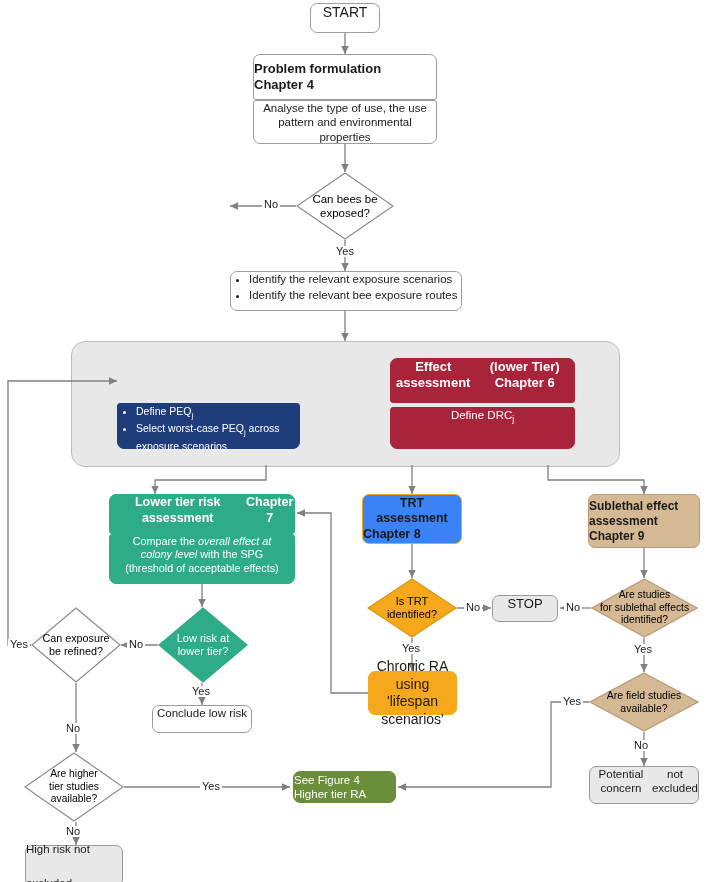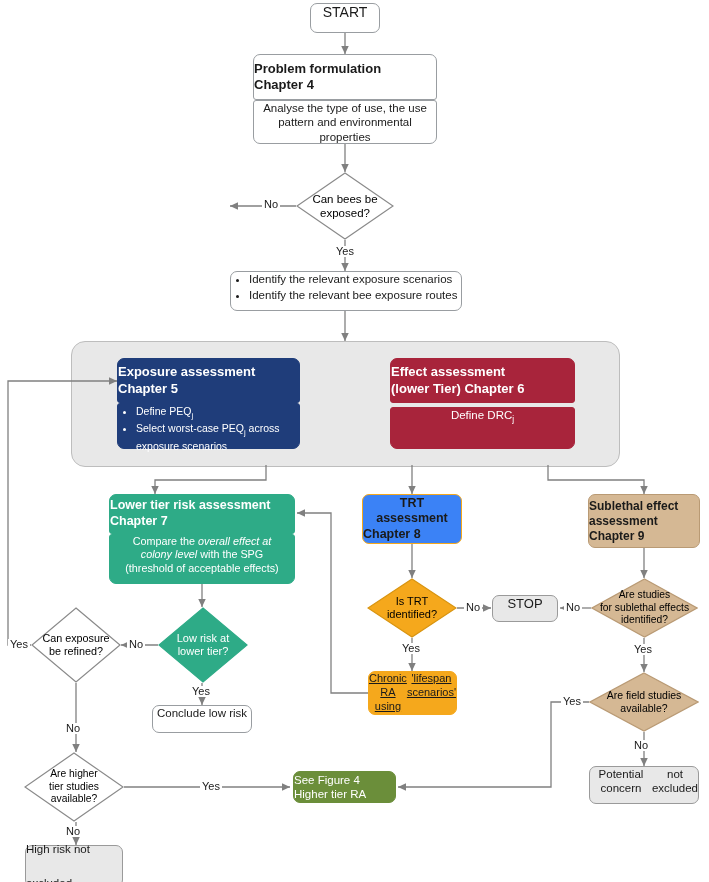--- a/index.html
+++ b/index.html
@@ -198,42 +198,38 @@
   <div class="edge-label" style="left:334px; top:246px;">Yes</div>
 
 
   <div class="node rbox plain" style="left:230px; top:271px; width:232px; height:40px; font-size:11.5px; justify-content:flex-start;">
     <ul class="bullets" style="font-size:11.5px;">
       <li>Identify the relevant exposure scenarios</li>
       <li>Identify the relevant bee exposure routes</li>
     </ul>
   </div>
 
-  <div class="node blue-h hdr" style="left:117px; top:358px; width:183px; height:45px; font-size:13px; flex-direction:column;">
-    <span>Exposure assessment</span>
-    <span>Chapter 5</span>
-  </div>
 
   <div class="node blue-b sub" style="left:117px; top:403px; width:183px; height:46px; font-size:10.5px; justify-content:flex-start;">
     <ul class="bullets" style="font-size:10.5px; color:#ffffff;">
       <li><span>Define PEQ</span><sub>j</sub></li>
       <li><span>Select worst-case PEQ</span><sub>j</sub><span> across exposure scenarios</span></li>
     </ul>
   </div>
 
-  <div class="node red-h hdr" style="left:390px; top:358px; width:185px; height:45px; font-size:13px; flex-direction:column;">
+  <div class="node red-h hdr" style="left:390px; top:358px; width:185px; height:45px; font-size:13px; flex-direction:row;">
     <span>Effect assessment</span>
     <span>(lower Tier) Chapter 6</span>
   </div>
 
   <div class="node red-b sub" style="left:390px; top:407px; width:185px; height:42px; font-size:11.5px;">
     <span><span>Define DRC</span><sub>j</sub></span>
   </div>
 
-  <div class="node teal-h hdr" style="left:109px; top:494px; width:186px; height:40px; font-size:12.5px; flex-direction:column;">
+  <div class="node teal-h hdr" style="left:109px; top:494px; width:186px; height:40px; font-size:12.5px; flex-direction:row;">
     <span>Lower tier risk assessment</span>
     <span>Chapter 7</span>
   </div>
 
   <div class="node teal-b sub" style="left:109px; top:534px; width:186px; height:50px; font-size:10.8px; padding:0 7px;">
     <span><span>Compare the </span><span class="ital">overall effect at colony level</span><span> with the SPG (threshold of acceptable effects)</span></span>
   </div>
 
   <div class="node orange-h" style="left:362px; top:494px; width:100px; height:50px; font-size:12.5px; flex-direction:column;">
     <span>TRT assessment</span>
@@ -249,21 +245,21 @@
       <span>identified?</span>
     </div>
   </div>
   <div class="edge-label" style="left:464px; top:602px;">No</div>
   <div class="edge-label" style="left:400px; top:643px;">Yes</div>
 
   <div class="node rbox grayfill" style="left:492px; top:595px; width:66px; height:27px; font-size:13px;">
     <span>STOP</span>
   </div>
 
-  <div class="node orange" style="left:368px; top:671px; width:89px; height:44px; font-size:11px; flex-direction:row;text-decoration:underline;">
+  <div class="node orange" style="left:368px; top:671px; width:89px; height:44px; font-size:14px; flex-direction:column;">
     <span>Chronic RA using</span>
     <span>'lifespan scenarios'</span>
   </div>
 
   <div class="node tan-h" style="left:588px; top:494px; width:112px; height:54px; font-size:12px; flex-direction:column;">
     <span>Sublethal effect</span>
     <span>assessment</span>
     <span>Chapter 9</span>
   </div>
 

